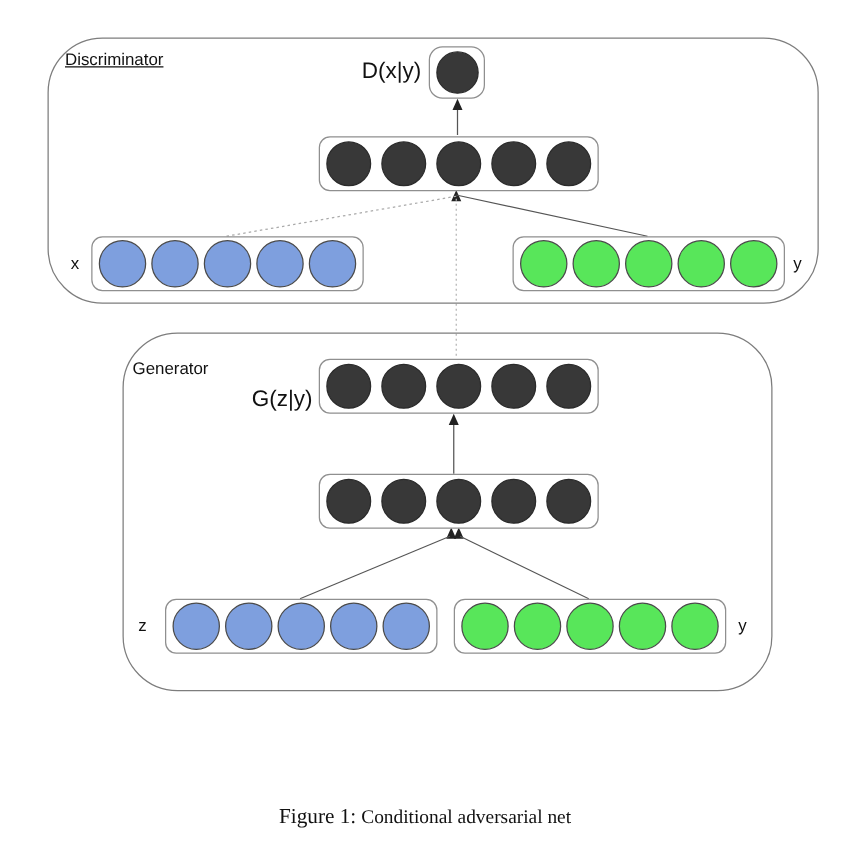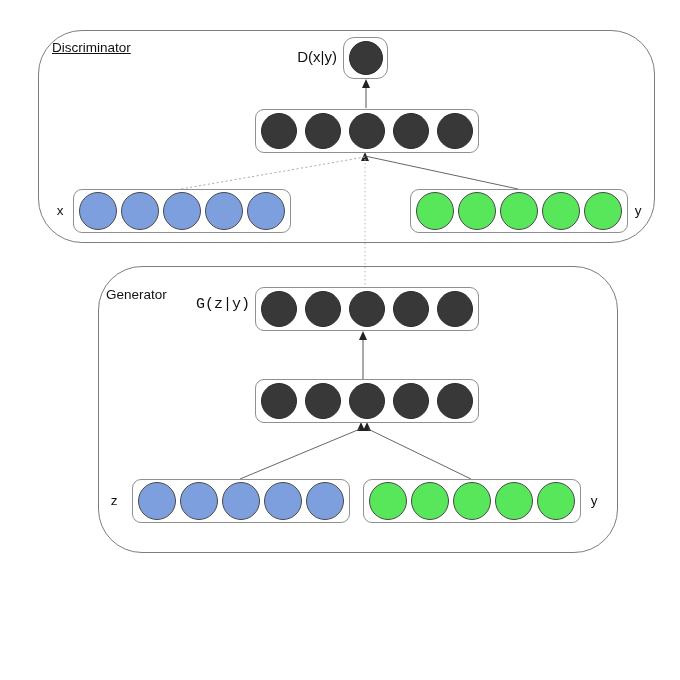--- a/index.html
+++ b/index.html
@@ -21,21 +21,21 @@
   .layer-dark .node{width:36px;height:36px;border:1px solid #2b2b2b;}
   .layer-input .node{width:38px;height:38px;border:1px solid #4a4a4a;}
   .single-box{
     position:absolute;display:flex;align-items:center;justify-content:center;
     box-sizing:border-box;border:1px solid #8f8f8f;border-radius:11px;background:#fff;
   }
   .single-box .node{width:34px;height:34px;border:1px solid #2b2b2b;}
   .lbl{position:absolute;font-size:13.5px;line-height:15px;white-space:nowrap;}
   .lbl-right{text-align:right;}
   .lbl-center{text-align:center;}
-  .func-lbl{font-size:15px;}
+  .func-lbl{font-size:18px;}
   svg.wires{position:absolute;left:0;top:0;pointer-events:none;}
   .caption{
     position:absolute;left:0;top:643px;width:680px;text-align:center;
     font-family:"Liberation Serif",serif;
   }
   .caption .cap-prefix{font-size:17px;}
   .caption .cap-text{font-size:15.5px;}
 </style>
 </head>
 <body>
@@ -96,21 +96,21 @@
       <span class="node" style="background: rgb(88, 230, 90);"></span>
       <span class="node" style="background: rgb(88, 230, 90);"></span>
       <span class="node" style="background: rgb(88, 230, 90);"></span>
       <span class="node" style="background: rgb(88, 230, 90);"></span>
     </div>
   <div class="lbl lbl-center" style="left:625px;top:203px;width:26px;">y</div>
 
   <div class="outer-box" style="left:98px;top:266px;width:520px;height:287px;"></div>
   <div class="lbl" style="left:106px;top:287px;">Generator</div>
 
-  <div class="lbl lbl-right func-lbl" style="left:170px;top:297px;width:80px;font-family:Liberation Mono, monospace;">G(z|y)</div>
+  <div class="lbl lbl-right func-lbl" style="left:170px;top:312px;width:80px;">G(z|y)</div>
   <div class="row-box layer-dark" style="left:255px;top:287px;">
       <span class="node" style="background: rgb(56, 56, 56);"></span>
       <span class="node" style="background: rgb(56, 56, 56);"></span>
       <span class="node" style="background: rgb(56, 56, 56);"></span>
       <span class="node" style="background: rgb(56, 56, 56);"></span>
       <span class="node" style="background: rgb(56, 56, 56);"></span>
     </div>
 
   <div class="row-box layer-dark" style="left:255px;top:379px;">
       <span class="node" style="background: rgb(56, 56, 56);"></span>
@@ -131,14 +131,18 @@
 
   <div class="row-box layer-input" style="left:363px;top:479px;">
       <span class="node" style="background: rgb(88, 230, 90);"></span>
       <span class="node" style="background: rgb(88, 230, 90);"></span>
       <span class="node" style="background: rgb(88, 230, 90);"></span>
       <span class="node" style="background: rgb(88, 230, 90);"></span>
       <span class="node" style="background: rgb(88, 230, 90);"></span>
     </div>
   <div class="lbl lbl-center" style="left:581px;top:493px;width:26px;">y</div>
 
+  <div class="caption">
+    <span class="cap-prefix">Figure 1:</span>
+    <span class="cap-text">Conditional adversarial net</span>
+  </div>
 
 </div>
 
 </body></html>

